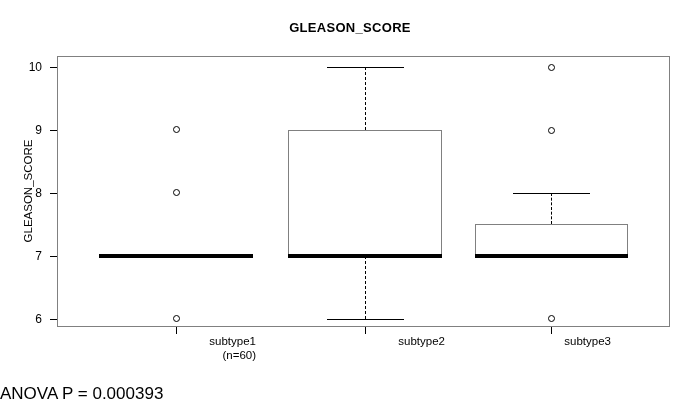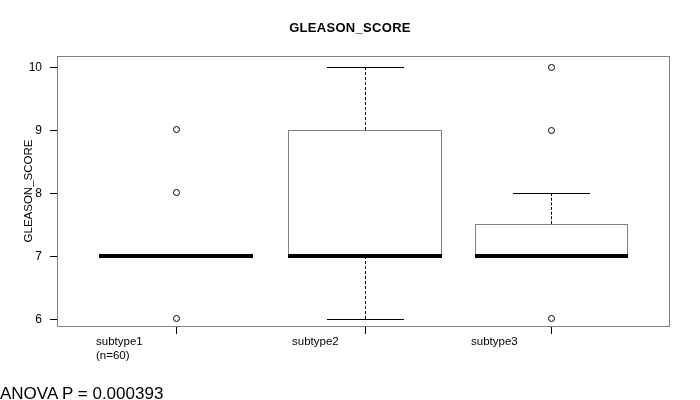--- a/index.html
+++ b/index.html
@@ -67,21 +67,21 @@
     left: auto;
   }
   .x-tick-mark {
     width: 1px; height: 7px;
     background: #000000;
     top: 327px;
   }
   .x-tick-label {
     top: 334px;
     width: 160px;
-    text-align: left;
+    text-align: right;
     font-size: 11.5px;
     line-height: 14px;
   }
   .x-tick-label .n-line { display: block; }
 
   
   .box-rect {
     border: 1px solid #808080;
     box-sizing: border-box;
     background: #ffffff;
@@ -130,24 +130,24 @@
   <div class="abs y-tick-label" style="top:312px; left:2px;">6</div>
 
   <div class="abs x-tick-mark" style="left:176px"></div>
   <div class="abs x-tick-mark" style="left:365px"></div>
   <div class="abs x-tick-mark" style="left:551px"></div>
 
   <div class="abs x-tick-label" style="left:96px">
     <span>subtype1</span>
     <span class="n-line">(n=60)</span>
   </div>
-  <div class="abs x-tick-label" style="left:292px">
+  <div class="abs x-tick-label" style="left:285px">
     <span>subtype2</span>
   </div>
-  <div class="abs x-tick-label" style="left:471px">
+  <div class="abs x-tick-label" style="left:451px">
     <span>subtype3</span>
   </div>
 
   <div class="abs">
     <div class="abs median-line" style="left:99px; top:254px; width:154px;"></div>
     <div class="abs outlier" style="left:173px; top:126px;"></div>
     <div class="abs outlier" style="left:173px; top:189px;"></div>
     <div class="abs outlier" style="left:173px; top:315px;"></div>
   </div>
 

